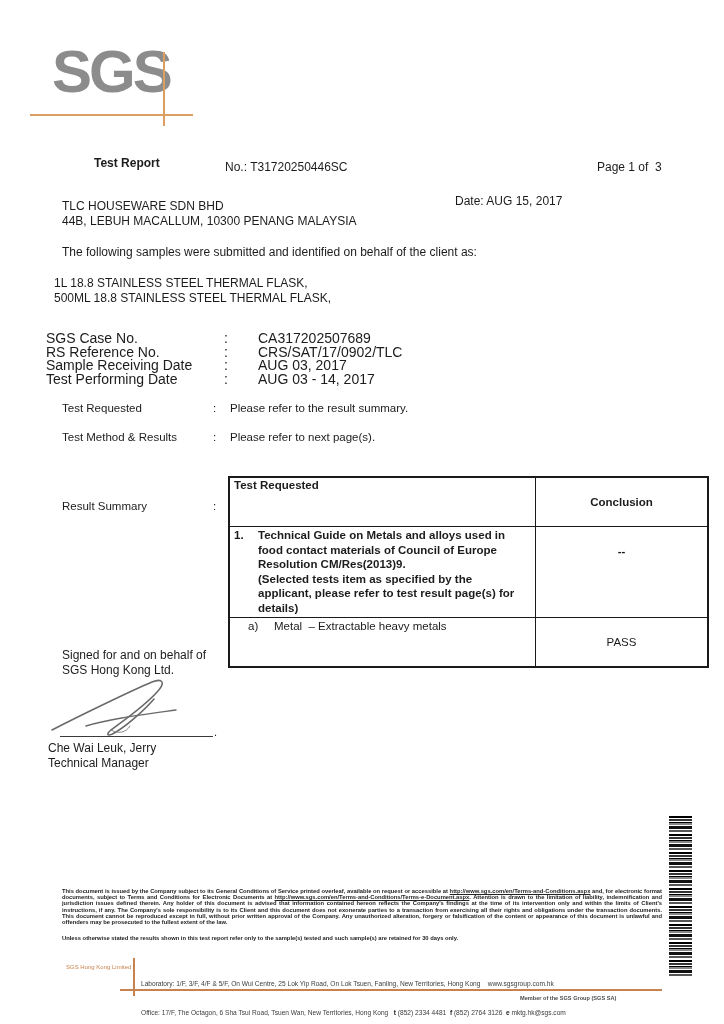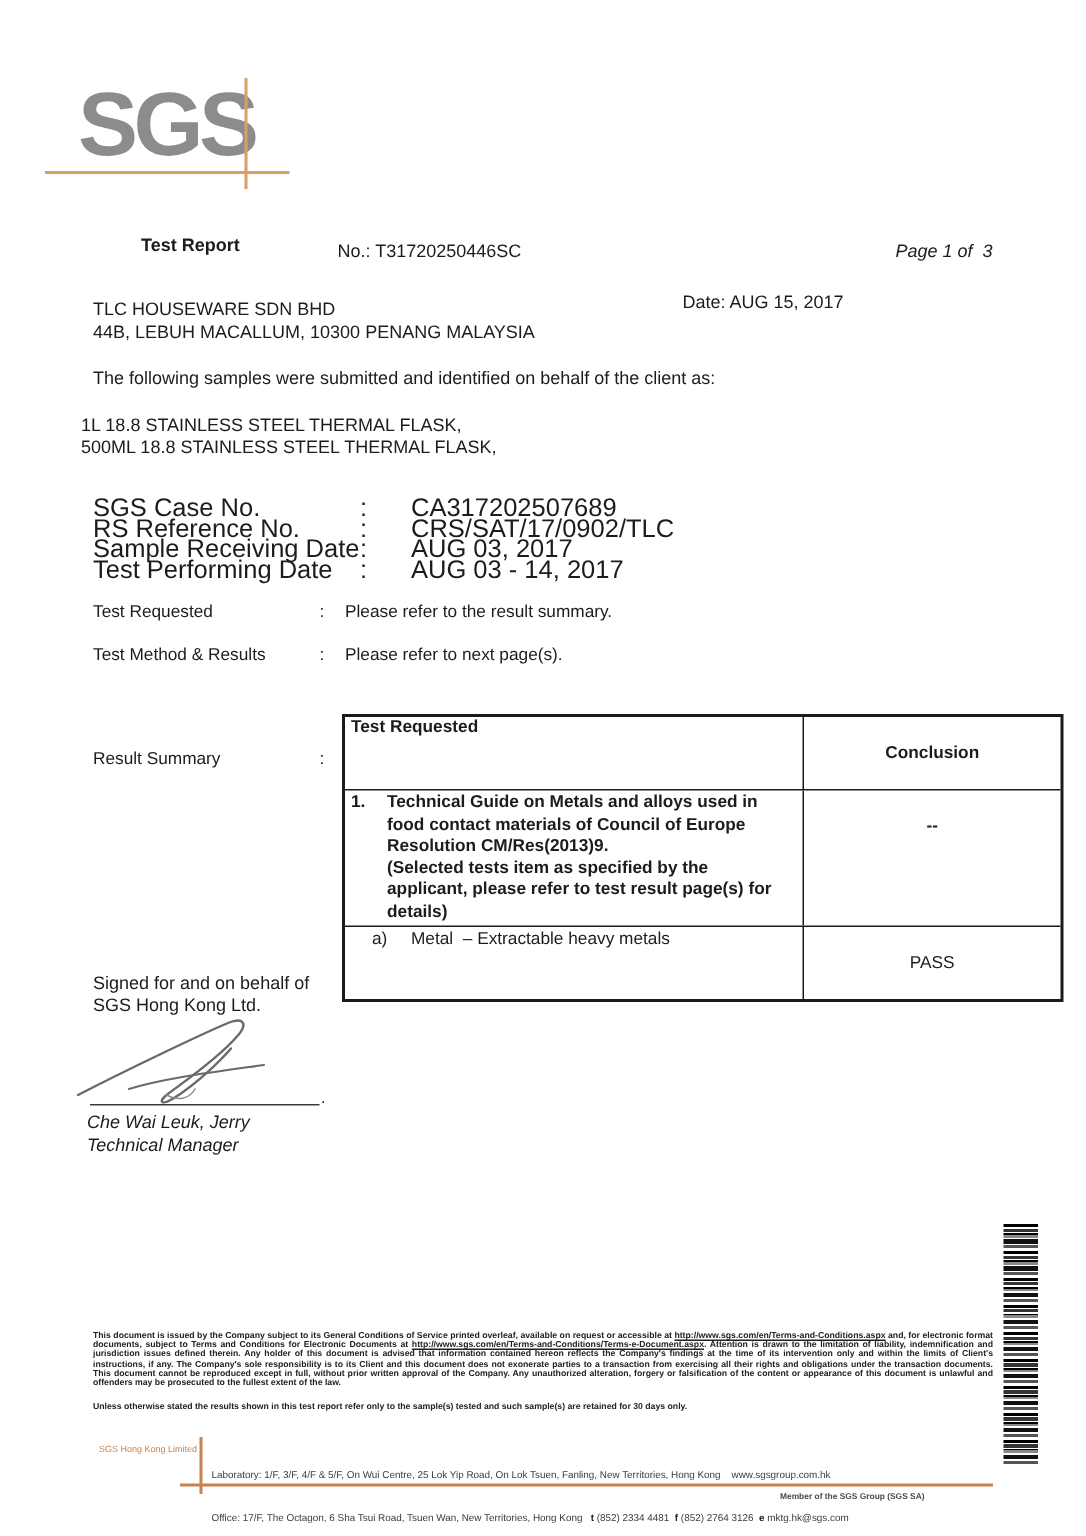--- a/index.html
+++ b/index.html
@@ -2,36 +2,36 @@
 <html><head>
 <meta charset="utf-8">
 <style>
   html,body{margin:0;padding:0;background:#fff;}
   .page{position:relative;width:724px;height:1024px;background:#ffffff;overflow:hidden;
         color:#1c1c1c;font-family:"Liberation Sans",sans-serif;}
   .abs{position:absolute;}
 
   
   .logo-text{left:52px;top:42px;font-size:60px;font-weight:bold;color:#8c8c8c;
-             letter-spacing:-3px;line-height:1;margin-top:11px;}
+             letter-spacing:-3px;line-height:1;}
   .logo-vline{left:163px;top:52px;width:2px;height:74px;background:#dba061;}
   .logo-hline{left:30px;top:114px;width:163px;height:2px;background:#dba061;}
 
   
   .hdr-title{left:94px;top:156px;font-size:12px;font-weight:bold;}
   .hdr-no{left:225px;top:160px;font-size:12px;}
   .hdr-date{left:455px;top:160px;font-size:12px;white-space:pre;margin-top:34px;}
-  .hdr-page{left:597px;top:160px;font-size:12px;white-space:pre;font-style:italic;}
+  .hdr-page{left:597px;top:160px;font-size:12px;white-space:pre;}
 
   .body-text{font-size:12px;line-height:15px;}
   .client{left:62px;top:199px;}
   .intro{left:62px;top:245px;}
   .samples{left:54px;top:276px;}
 
-  .fieldgrid{left:62px;top:332px;font-size:17px;line-height:13.5px;}
+  .fieldgrid{left:46px;top:332px;font-size:14px;line-height:13.5px;}
   .frow{display:grid;grid-template-columns:178px 34px auto;}
   .req1{left:62px;top:401px;}
   .req2{left:62px;top:430px;}
   .res-label{left:62px;top:463px;margin-top:36px;}
   .rrow{display:grid;grid-template-columns:151px 17px auto;font-size:11.5px;line-height:14px;}
 
   
   .rs-table{left:228px;top:476px;width:477px;border:2px solid #1a1a1a;font-size:11.5px;background:#fff;}
   .rs-row{display:flex;align-items:stretch;}
   .rs-row + .rs-row{border-top:1.5px solid #1a1a1a;}
@@ -42,21 +42,21 @@
   .rs-no{width:24px;flex:none;}
   .rs-txt{white-space:pre-wrap;}
   .rs-bold{font-weight:bold;}
   .rs-sub .rs-no{margin-left:14px;width:26px;}
 
   
   .sig-intro{left:62px;top:648px;}
   .sig-svg{left:48px;top:676px;}
   .sig-line{left:60px;top:736px;width:153px;height:0;border-top:1.5px solid #3a3a3a;}
   .sig-dot{left:214px;top:726px;font-size:11px;}
-  .sig-name{left:58px;top:741px;font-style:italic;}
+  .sig-name{left:48px;top:741px;}
 
   
   .legal{left:62px;top:888px;width:600px;font-size:5.8px;line-height:6.2px;
          text-align:justify;font-weight:bold;color:#232323;}
   .legal a{color:#232323;text-decoration:underline;}
   .legal2{left:62px;top:935px;width:600px;font-size:5.8px;font-weight:bold;color:#232323;}
 
   
   .barcode{left:669px;top:816px;width:23px;height:161px;
     background:repeating-linear-gradient(to bottom,

